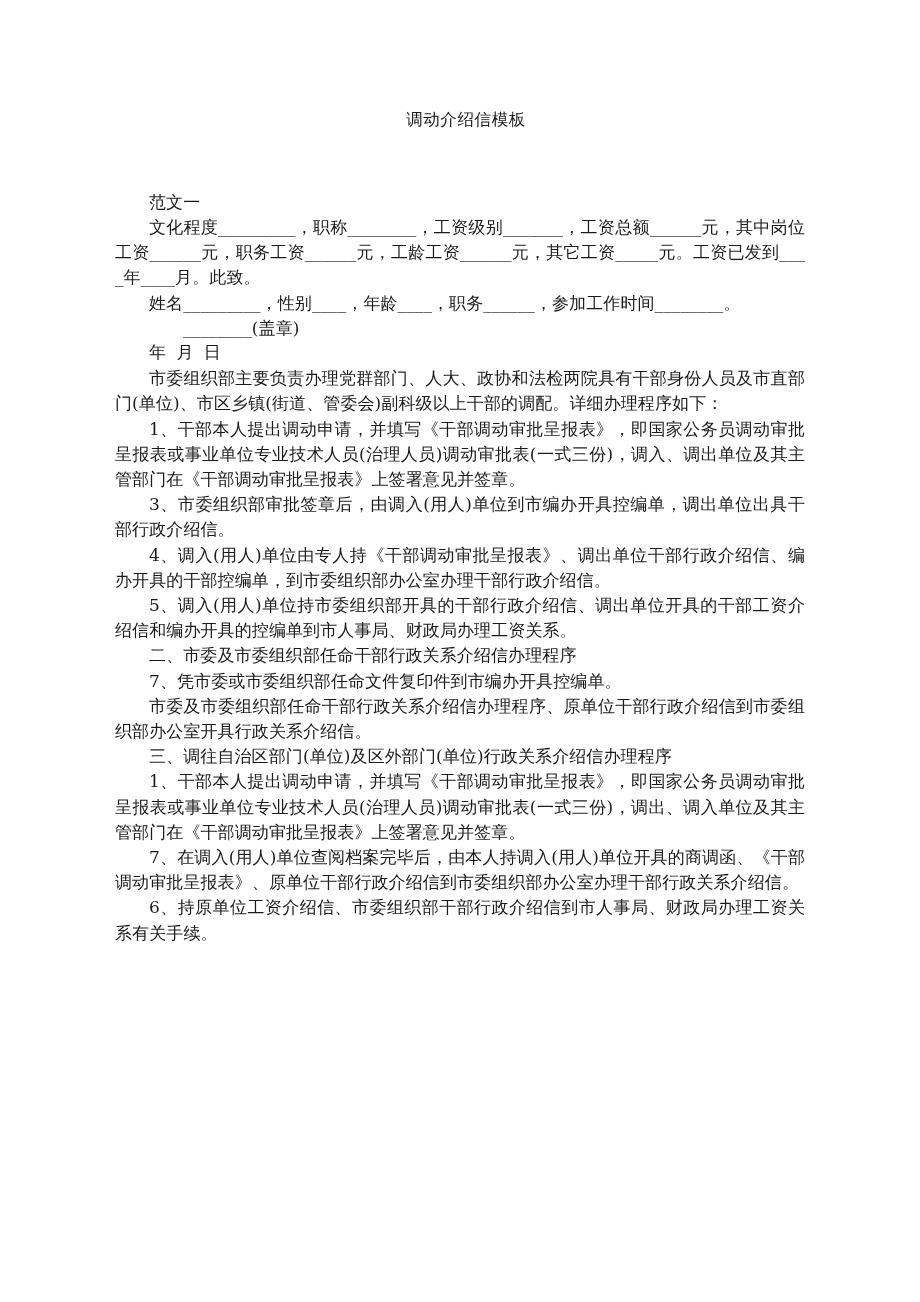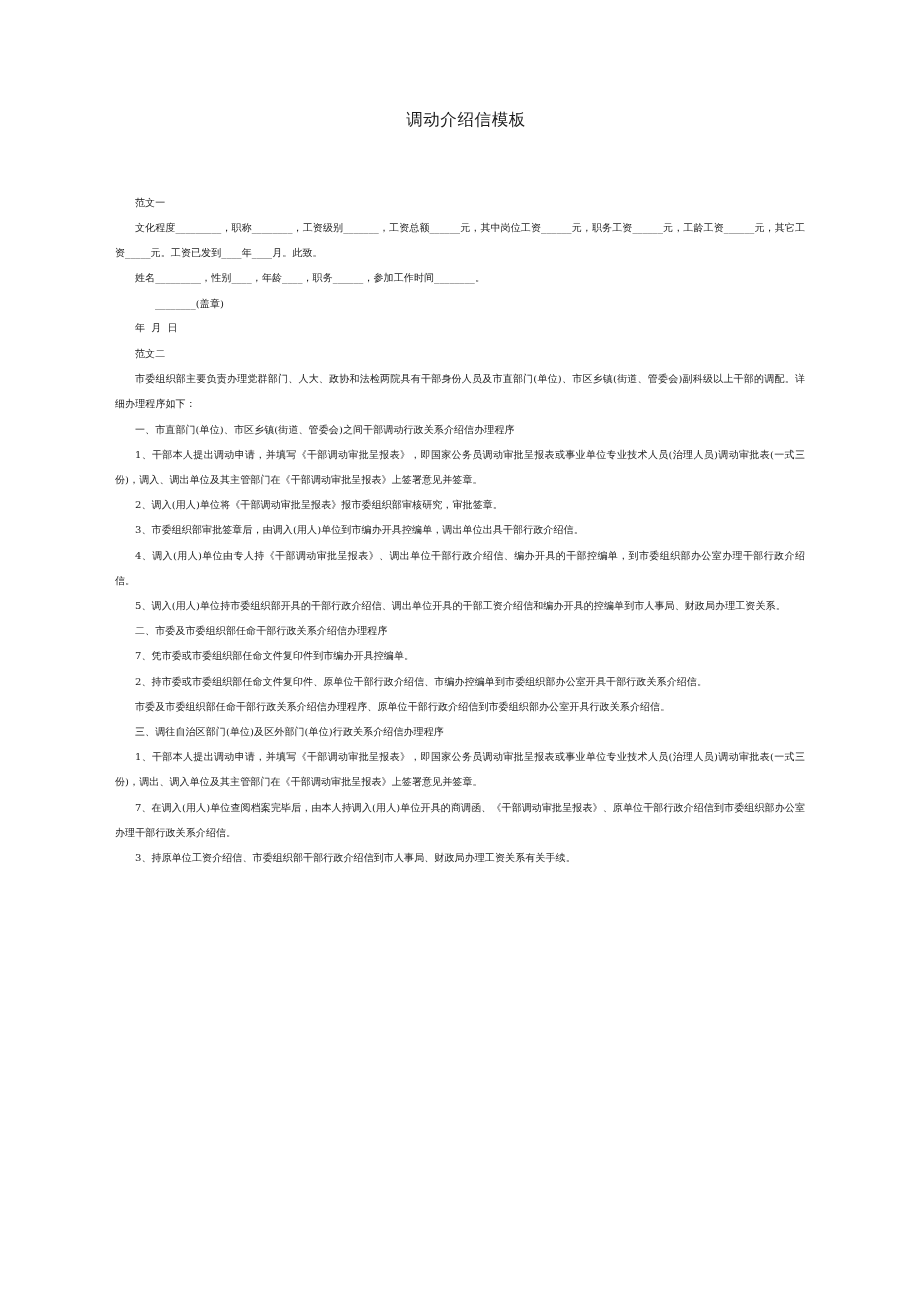--- a/index.html
+++ b/index.html
@@ -40,21 +40,21 @@
     padding: 0 115px 0 115px;
     box-sizing: border-box;
     width: 920px;
   }
   .first-para-gap {
     height: 60px;
   }
   p.line {
     margin: 0;
     padding: 0;
-    font-size: 10px;
+    font-size: 17px;
     line-height: 25.2px;
     text-align: justify;
     text-justify: inter-ideograph;
     letter-spacing: 0.1px;
     word-break: break-all;
     white-space: normal;
   }
   p.indent2 {
     text-indent: 2em;
   }
@@ -83,35 +83,31 @@
 
     <p class="line indent2">姓名_________，性别____，年龄____，职务______，参加工作时间________。</p>
 
     <p class="line noindent" style="text-indent:4em;">
       <span>________</span><span>(盖章)</span>
     </p>
 
     <p class="line indent2 spaced-date">年  月  日</p>
 
 
-    <p class="line indent2">范文二</p>
 
     <p class="line indent2">市委组织部主要负责办理党群部门、人大、政协和法检两院具有干部身份人员及市直部门(单位)、市区乡镇(街道、管委会)副科级以上干部的调配。详细办理程序如下：</p>
 
-    <p class="line indent2">一、市直部门(单位)、市区乡镇(街道、管委会)之间干部调动行政关系介绍信办理程序</p>
     <p class="line indent2">1、干部本人提出调动申请，并填写《干部调动审批呈报表》，即国家公务员调动审批呈报表或事业单位专业技术人员(治理人员)调动审批表(一式三份)，调入、调出单位及其主管部门在《干部调动审批呈报表》上签署意见并签章。</p>
-    <p class="line indent2">2、调入(用人)单位将《干部调动审批呈报表》报市委组织部审核研究，审批签章。</p>
     <p class="line indent2">3、市委组织部审批签章后，由调入(用人)单位到市编办开具控编单，调出单位出具干部行政介绍信。</p>
     <p class="line indent2">4、调入(用人)单位由专人持《干部调动审批呈报表》、调出单位干部行政介绍信、编办开具的干部控编单，到市委组织部办公室办理干部行政介绍信。</p>
     <p class="line indent2">5、调入(用人)单位持市委组织部开具的干部行政介绍信、调出单位开具的干部工资介绍信和编办开具的控编单到市人事局、财政局办理工资关系。</p>
 
     <p class="line indent2">二、市委及市委组织部任命干部行政关系介绍信办理程序</p>
     <p class="line indent2">7、凭市委或市委组织部任命文件复印件到市编办开具控编单。</p>
-    <p class="line indent2">2、持市委或市委组织部任命文件复印件、原单位干部行政介绍信、市编办控编单到市委组织部办公室开具干部行政关系介绍信。</p>
     <p class="line indent2">市委及市委组织部任命干部行政关系介绍信办理程序、原单位干部行政介绍信到市委组织部办公室开具行政关系介绍信。</p>
 
     <p class="line indent2">三、调往自治区部门(单位)及区外部门(单位)行政关系介绍信办理程序</p>
     <p class="line indent2">1、干部本人提出调动申请，并填写《干部调动审批呈报表》，即国家公务员调动审批呈报表或事业单位专业技术人员(治理人员)调动审批表(一式三份)，调出、调入单位及其主管部门在《干部调动审批呈报表》上签署意见并签章。</p>
     <p class="line indent2">7、在调入(用人)单位查阅档案完毕后，由本人持调入(用人)单位开具的商调函、《干部调动审批呈报表》、原单位干部行政介绍信到市委组织部办公室办理干部行政关系介绍信。</p>
-    <p class="line indent2">3、持原单位工资介绍信、市委组织部干部行政介绍信到市人事局、财政局办理工资关系有关手续。</p>
+    <p class="line indent2">6、持原单位工资介绍信、市委组织部干部行政介绍信到市人事局、财政局办理工资关系有关手续。</p>
 
   </div>
 </div>
 
 </body></html>

